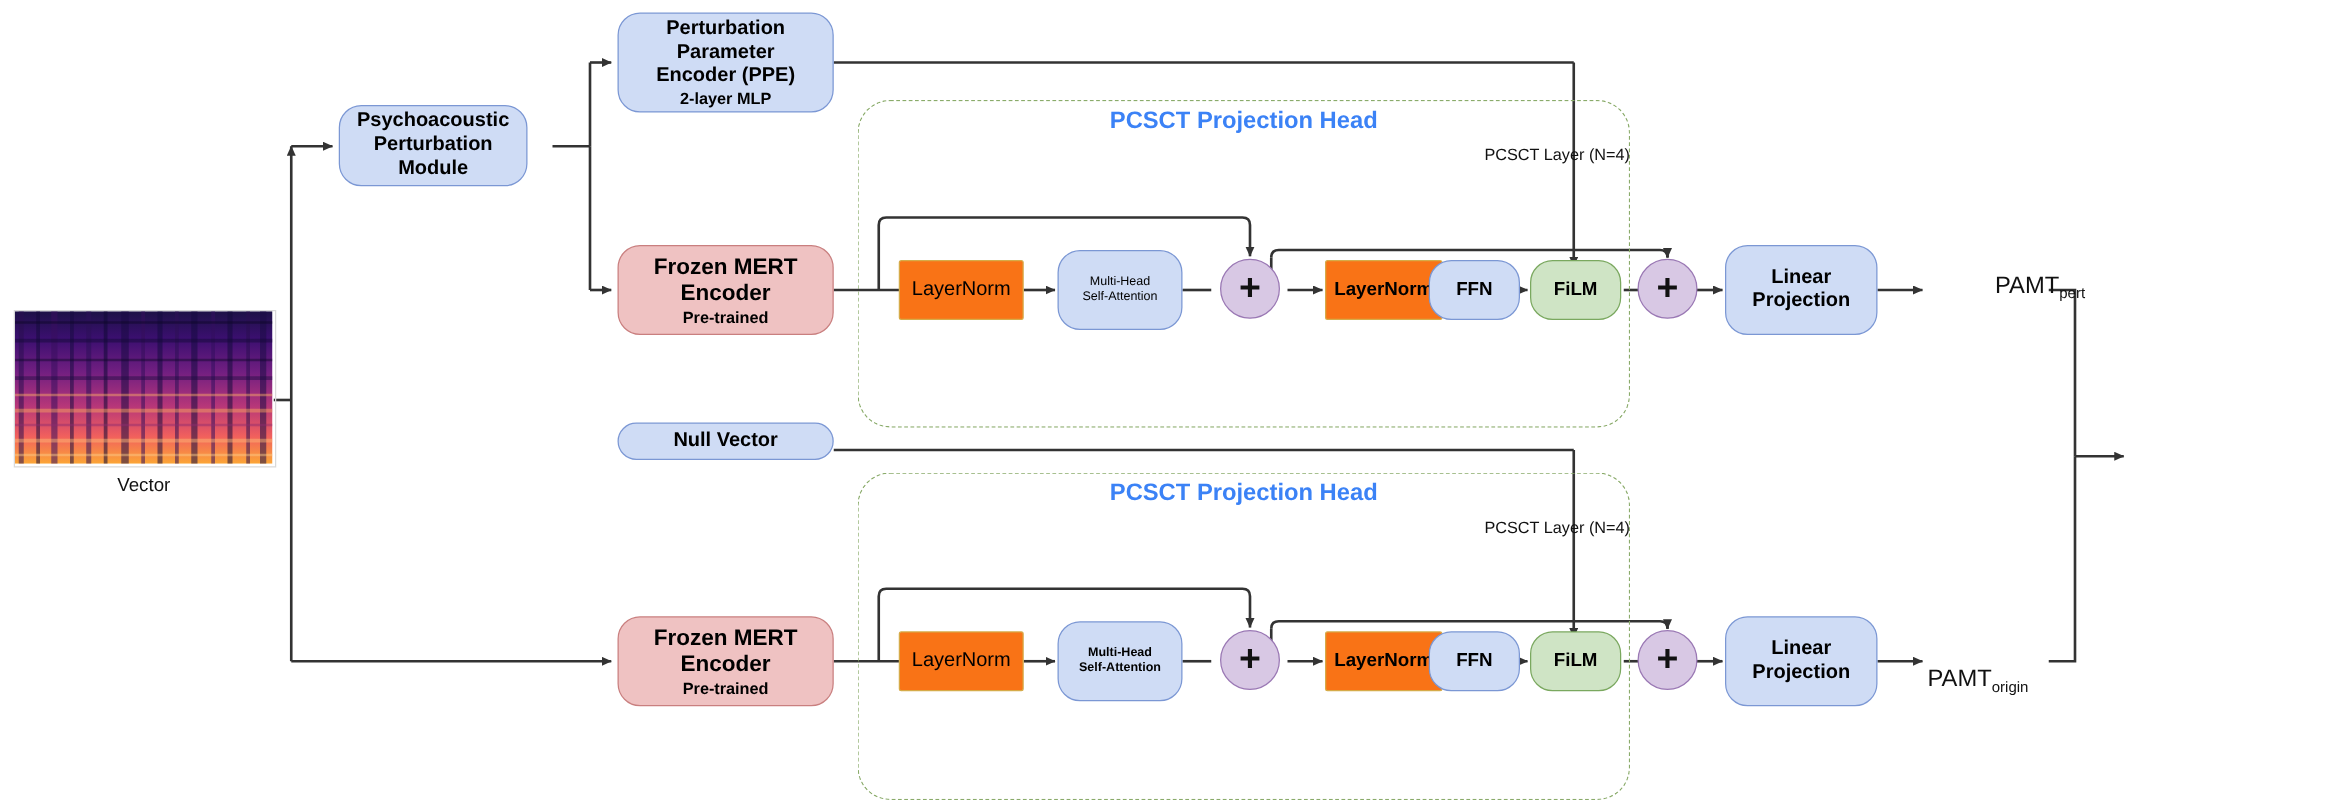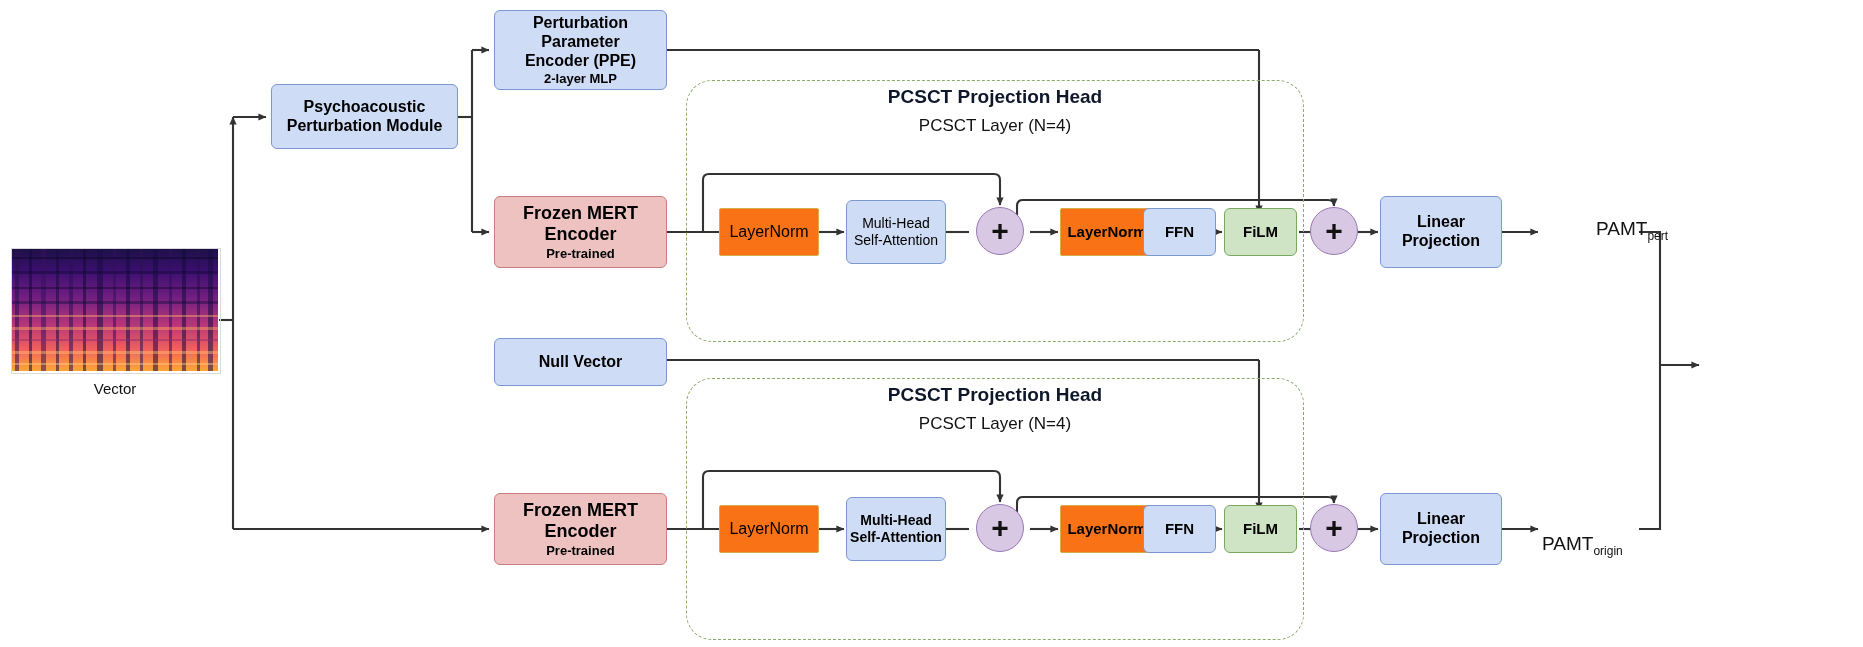--- a/index.html
+++ b/index.html
@@ -1,35 +1,35 @@
 <!DOCTYPE html>
 <html><head>
 <meta charset="utf-8">
 <style>
   html,body{margin:0;padding:0;background:#ffffff;}
   body{font-family:"Liberation Sans","DejaVu Sans",sans-serif;}
   #stage{position:relative;width:1863px;height:647px;background:#fff;overflow:hidden;}
   .node{position:absolute;box-sizing:border-box;display:flex;flex-direction:column;
         align-items:center;justify-content:center;text-align:center;line-height:1.18;}
-  .rounded{border-radius:6px;}
+  .rounded{border-radius:18px;}
   .sq{border-radius:2px;}
   .b-blue{background:#cfdcf5;border:1.4px solid #7b97d4;}
   .b-red{background:#efc2c2;border:1.4px solid #c97f7f;}
   .b-yellow{background:#f97316;border:1.4px solid #d6ab49;}
   .b-green{background:#cfe4c5;border:1.4px solid #7aa85f;}
   .b-purple{background:#d8c8e4;border:1.6px solid #9a78b4;border-radius:50%;
             font-size:30px;font-weight:700;color:#111;}
   .bold{font-weight:700;}
   .t16{font-size:16px;}
   .t15{font-size:15px;}
-  .t14{font-size:14px;text-align:right;}
+  .t14{font-size:10px;text-align:right;}
   .sub{font-weight:700;font-size:13px;}
   .dashbox{position:absolute;box-sizing:border-box;border:1.6px dashed #8aab6a;border-radius:26px;}
-  .headtitle{position:absolute;font-weight:700;font-size:19px;color:#0f172a;text-align:center;}
-  .headsub{position:absolute;font-size:17px;color:#111;text-align:center;}
+  .headtitle{position:absolute;font-weight:700;font-size:19px;color:#3b82f6;text-align:center;}
+  .headsub{position:absolute;font-size:13px;color:#111;text-align:right;}
   .diamond{position:absolute;}
   .diamond .lbl{position:absolute;left:0;top:0;width:100%;height:100%;
         display:flex;flex-direction:column;align-items:center;justify-content:center;
         font-weight:700;font-size:14px;color:#111;text-align:center;line-height:1.25;}
   .outlbl{position:absolute;font-size:19px;color:#111;white-space:nowrap;}
   .outlbl sub{font-size:12px;}
   .caption{position:absolute;font-size:15px;color:#111;text-align:center;}
   svg.wires{position:absolute;left:0;top:0;width:1863px;height:647px;pointer-events:none;}
   .spec{position:absolute;border:1px solid #d9d9d9;}
 </style>
@@ -150,39 +150,39 @@
   <div class="caption" style="left:11px;top:380px;width:208px;">Vector</div>
 
   <div class="dashbox" style="left:686px;top:80px;width:618px;height:262px;"></div>
   <div class="dashbox" style="left:686px;top:378px;width:618px;height:262px;"></div>
 
   <div class="headtitle" style="left:686px;top:86px;width:618px;">PCSCT Projection Head</div>
   <div class="headsub" style="left:686px;top:116px;width:618px;">PCSCT Layer (N=4)</div>
   <div class="headtitle" style="left:686px;top:384px;width:618px;">PCSCT Projection Head</div>
   <div class="headsub" style="left:686px;top:414px;width:618px;">PCSCT Layer (N=4)</div>
 
-  <div class="node rounded b-blue bold t16" style="left:271px;top:84px;width:187px;height:65px;">
+  <div class="node rounded b-blue bold t16" style="left:271px;top:84px;width:151px;height:65px;">
     <span>Psychoacoustic</span>
     <span>Perturbation Module</span>
   </div>
 
   <div class="node rounded b-blue bold t16" style="left:494px;top:10px;width:173px;height:80px;">
     <span>Perturbation</span>
     <span>Parameter</span>
     <span>Encoder (PPE)</span>
     <span class="sub">2-layer MLP</span>
   </div>
 
   <div class="node rounded b-red bold t18" style="left:494px;top:196px;width:173px;height:72px;font-size:18px;">
     <span>Frozen MERT</span>
     <span>Encoder</span>
     <span class="sub">Pre-trained</span>
   </div>
 
-  <div class="node rounded b-blue bold t16" style="left:494px;top:338px;width:173px;height:48px;">
+  <div class="node rounded b-blue bold t16" style="left:494px;top:338px;width:173px;height:30px;">
     <span>Null Vector</span>
   </div>
 
   <div class="node rounded b-red bold" style="left:494px;top:493px;width:173px;height:72px;font-size:18px;">
     <span>Frozen MERT</span>
     <span>Encoder</span>
     <span class="sub">Pre-trained</span>
   </div>
 
   <div class="node sq b-yellow t16" style="left:719px;top:208px;width:100px;height:48px;">

